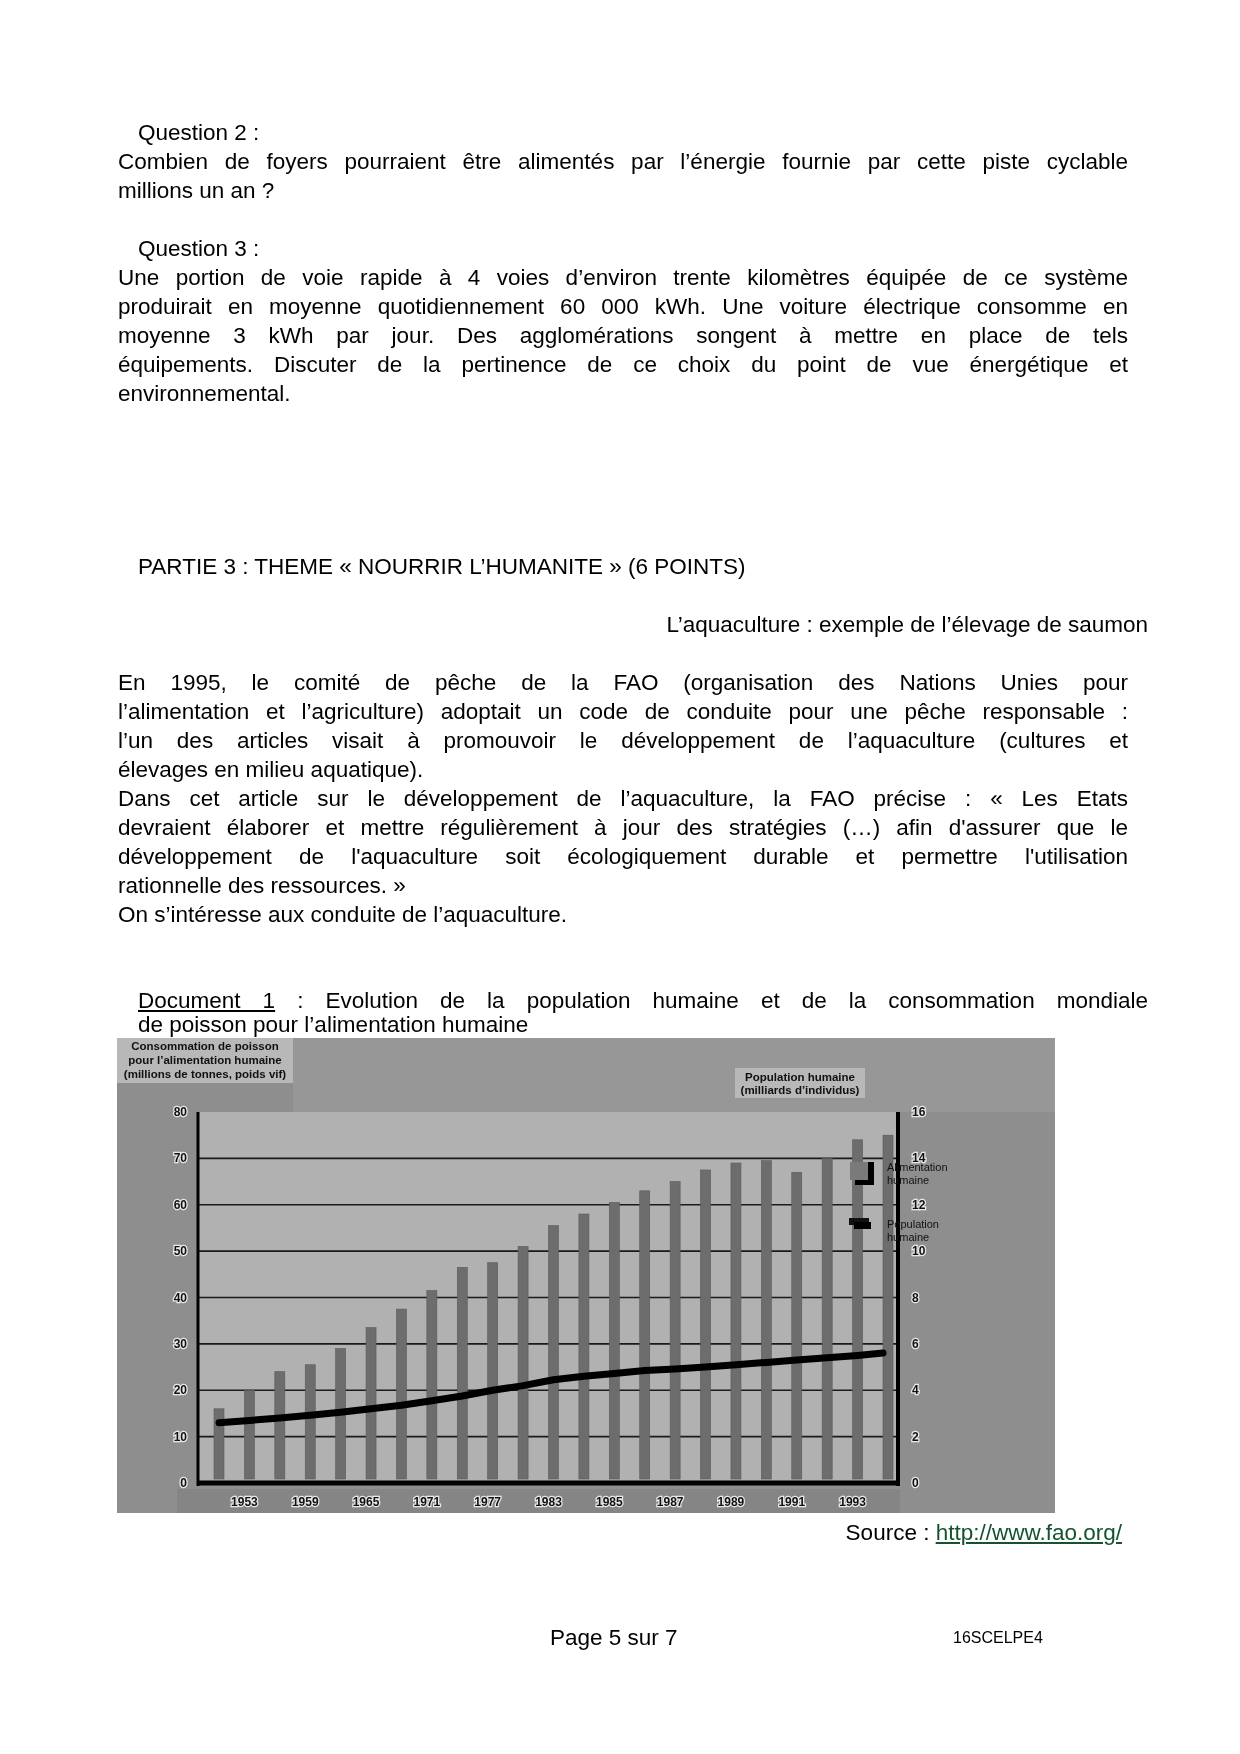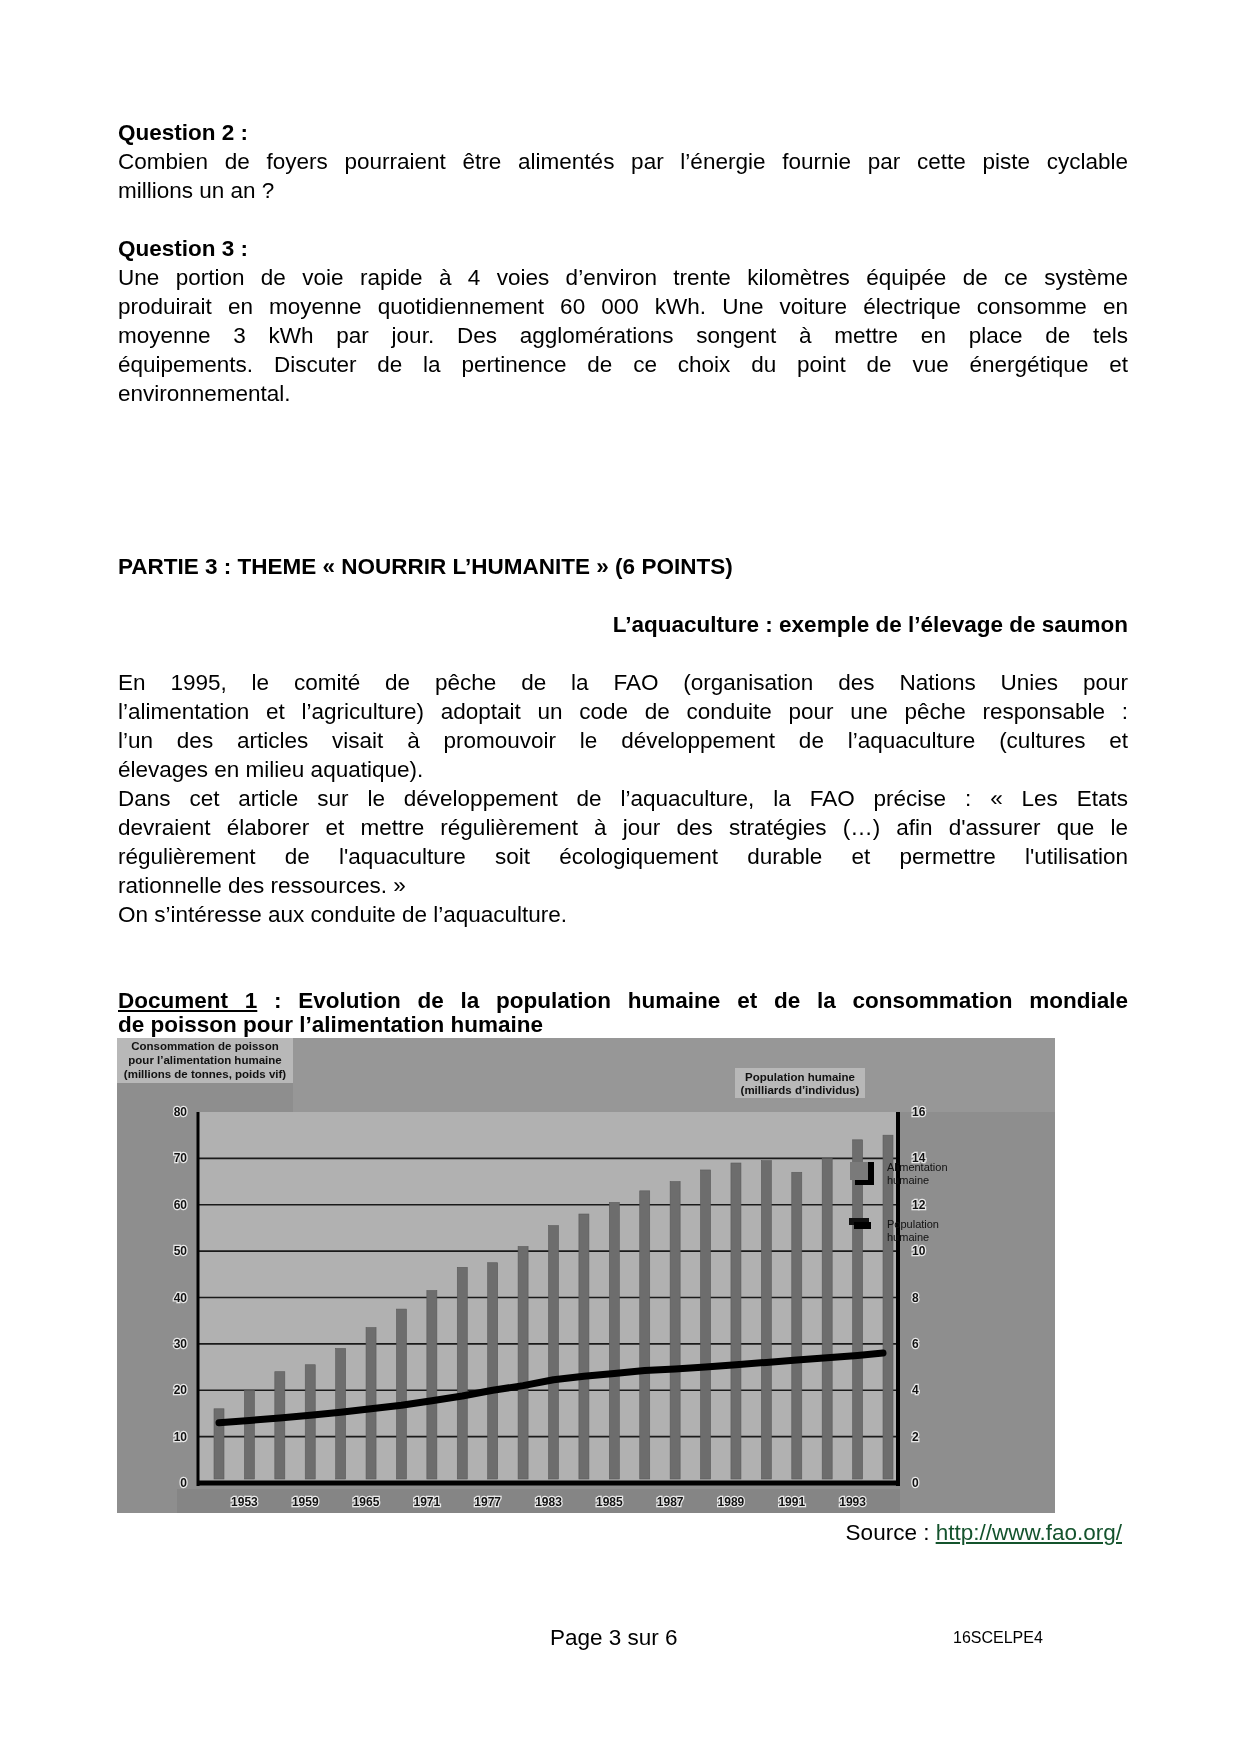--- a/index.html
+++ b/index.html
@@ -1,20 +1,20 @@
 <!DOCTYPE html>
 <html><head>
 <meta charset="utf-8">
 <style>
   html, body { margin: 0; padding: 0; background: #ffffff; }
   body { width: 1240px; height: 1754px; position: relative; overflow: hidden;
          font-family: "Liberation Sans", sans-serif; color: #000; }
   .line { position: absolute; left: 118px; width: 1010px; font-size: 22.5px; line-height: 29px; white-space: nowrap; }
   .just { text-align: justify; text-align-last: justify; white-space: normal; }
-  .bold { font-weight: bold; }
+  .bold { font-weight: normal; margin-left: 20px; }
   .center { text-align: right; }
   .u { text-decoration: underline; }
   #chart-box { position: absolute; left: 117px; top: 1038px; width: 938px; height: 475px; }
   #chart-box svg { display: block; }
   .source { position: absolute; right: 118px; top: 1518px; font-size: 22.5px; line-height: 29px; }
   .footer-page { position: absolute; left: 550px; top: 1623px; font-size: 22.5px; line-height: 29px; }
   .footer-code { position: absolute; left: 953px; top: 1623px; font-size: 16px; line-height: 29px; }
 </style>
 </head>
 <body>
@@ -32,21 +32,21 @@
 
 <div class="line bold" style="top:552px">PARTIE 3 : THEME « NOURRIR L’HUMANITE » (6 POINTS)</div>
 <div class="line bold center" style="top:610px">L’aquaculture : exemple de l’élevage de saumon</div>
 
 <div class="line just" style="top:668px">En 1995, le comité de pêche de la FAO (organisation des Nations Unies pour</div>
 <div class="line just" style="top:697px">l’alimentation et l’agriculture) adoptait un code de conduite pour une pêche responsable :</div>
 <div class="line just" style="top:726px">l’un des articles visait à promouvoir le développement de l’aquaculture (cultures et</div>
 <div class="line" style="top:755px">élevages en milieu aquatique).</div>
 <div class="line just" style="top:784px">Dans cet article sur le développement de l’aquaculture, la FAO précise : « Les Etats</div>
 <div class="line just" style="top:813px">devraient élaborer et mettre régulièrement à jour des stratégies (…) afin d'assurer que le</div>
-<div class="line just" style="top:842px">régulièrement de l'aquaculture soit écologiquement durable et permettre l'utilisation</div>
+<div class="line just" style="top:842px">développement de l'aquaculture soit écologiquement durable et permettre l'utilisation</div>
 <div class="line" style="top:871px">rationnelle des ressources. »</div>
 <div class="line" style="top:900px">On s’intéresse aux conduite de l’aquaculture.</div>
 
 <div class="line bold just" style="top:986px"><span class="u">Document 1</span><span> : Evolution de la population humaine et de la consommation mondiale</span></div>
 <div class="line bold" style="top:1010px">de poisson pour l’alimentation humaine</div>
 
 <div id="chart-box">
   <svg id="chart" width="938" height="475" viewBox="0 0 938 475" xmlns="http://www.w3.org/2000/svg">
     <rect id="outer-bg" x="0" y="0" width="938" height="475" fill="#8e8e8e"></rect>
     <rect id="top-band" x="176" y="0" width="762" height="74" fill="#979797"></rect>
@@ -148,14 +148,14 @@
   </svg>
 </div>
 <style>
   #chart .ax-title { font-family: "Liberation Sans", sans-serif; font-size: 11.5px; font-weight: bold; fill: #111; }
   #chart .legend-text { font-family: "Liberation Sans", sans-serif; font-size: 11px; fill: #111; }
   #chart .tick { font-family: "Liberation Sans", sans-serif; font-size: 12px; font-weight: bold; fill: #111; stroke: #e8e8e8; stroke-width: 2.5px; paint-order: stroke; }
 </style>
 
 <div class="source"><span>Source : </span><a class="u" style="color:#14532d">http://www.fao.org/</a></div>
 
-<div class="footer-page">Page 3 sur 6</div>
+<div class="footer-page">Page 5 sur 7</div>
 <div class="footer-code">16SCELPE4</div>
 
 </body></html>

